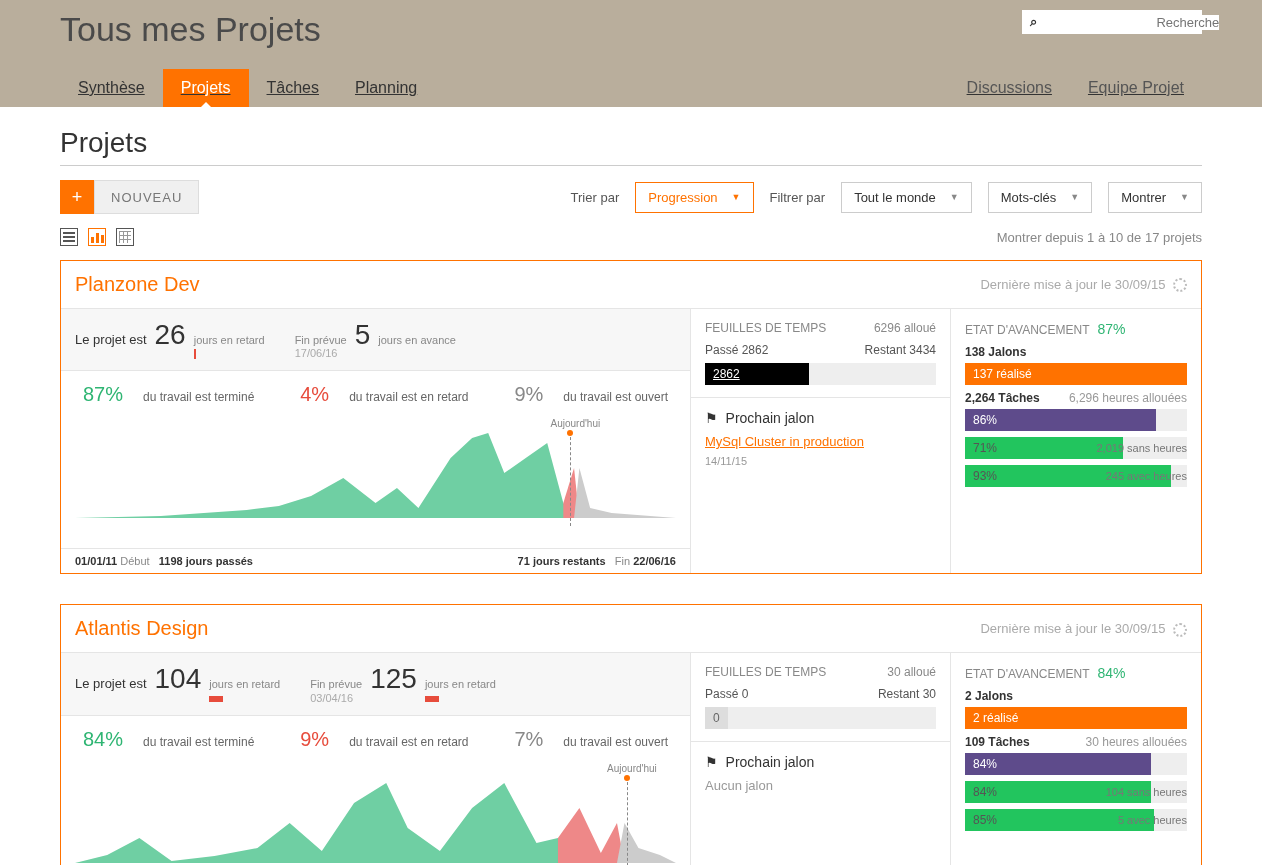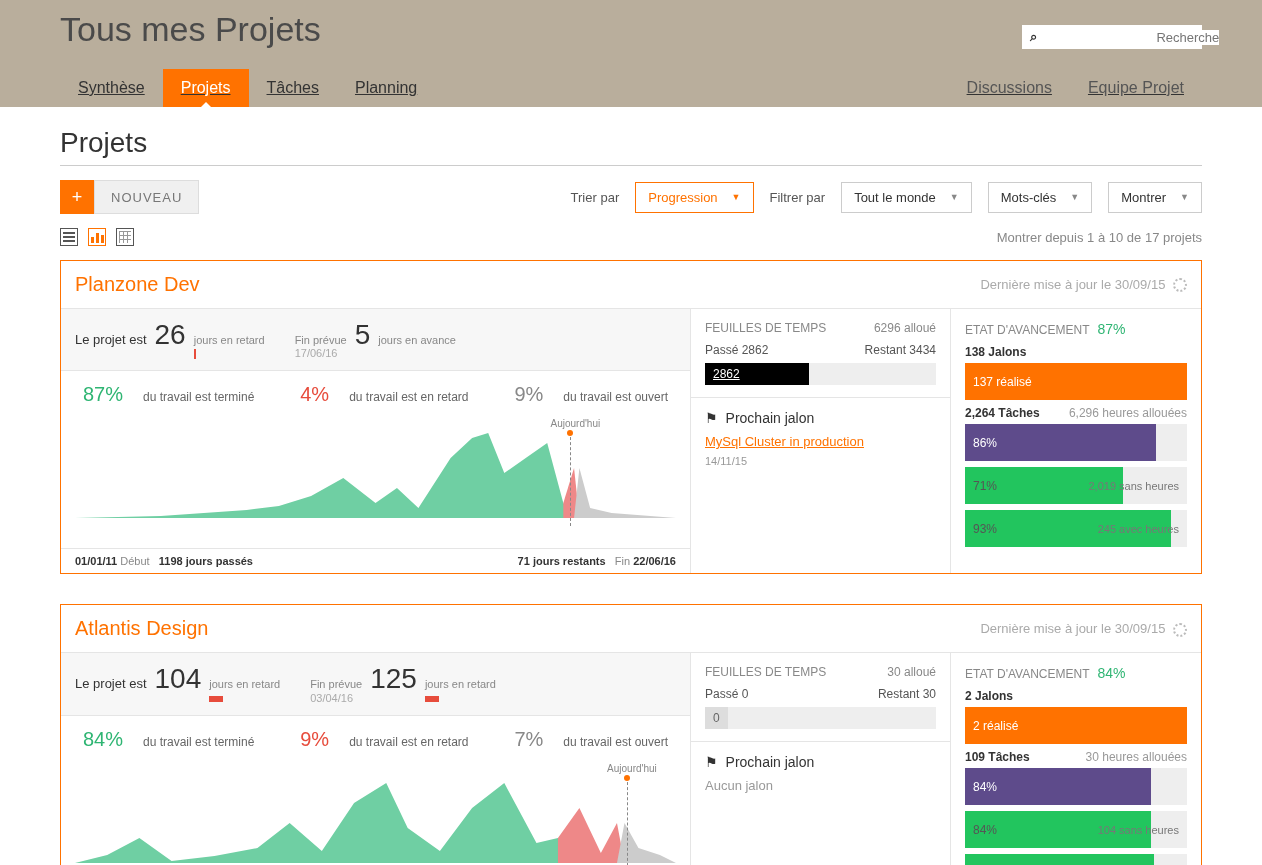--- a/index.html
+++ b/index.html
@@ -1,18 +1,18 @@
 <!DOCTYPE html>
 <html><head>
 <meta charset="utf-8">
 <style>
 * { margin: 0; padding: 0; box-sizing: border-box; }
 body { font-family: "Segoe UI", Arial, sans-serif; background: #fff; color: #333; font-size: 13px; }
 .header { background: #b9ae9c; padding: 10px 60px 0; }
-.title-row { display: flex; justify-content: space-between; align-items: flex-end; padding-bottom: 20px; }
+.title-row { display: flex; justify-content: space-between; align-items: flex-start; padding-bottom: 20px; }
 .page-title { font-size: 34px; font-weight: 300; color: #4a4a4a; }
 .search-box { background: #fff; display: flex; align-items: center; padding: 4px 8px; width: 180px; }
 .search-box input { border: none; outline: none; text-align: right; flex: 1; font-size: 13px; color: #8b5cf6; }
 .search-icon { font-weight: bold; color: #333; margin-right: 6px; }
 .tabs-row { display: flex; justify-content: space-between; align-items: flex-end; text-decoration: underline; }
 .tabs-left, .tabs-right { display: flex; gap: 0; }
 .tab { padding: 10px 18px; font-size: 16px; color: #333; cursor: pointer; position: relative; }
 .tab.active { background: #ff7200; color: #fff; }
 .tab.active::after { content: ''; position: absolute; bottom: -1px; left: 50%; margin-left: -6px; border: 6px solid transparent; border-bottom-color: #fff; }
 .tabs-right .tab { color: #555; }
@@ -79,26 +79,26 @@
 .mile-head { display: flex; align-items: center; gap: 8px; font-size: 14px; margin-bottom: 8px; }
 .flag-icon { font-size: 14px; line-height: 1; }
 .mile-link { color: #ff7200; text-decoration: underline; font-size: 13px; cursor: pointer; }
 .mile-date { color: #999; font-size: 11px; margin-top: 6px; }
 .mile-none { color: #999; font-size: 13px; }
 .right-block { padding: 12px 14px; }
 .right-head { font-size: 12px; color: #888; display: flex; gap: 8px; align-items: baseline; margin-bottom: 8px; }
 .right-head .pct { color: #2fb573; font-weight: 500; font-size: 14px; }
 .stat-line { display: flex; justify-content: space-between; font-size: 12px; margin-bottom: 4px; margin-top: 6px; }
 .stat-line .right-text { color: #999; }
-.pbar-row { height: 37px; background: #eee; position: relative; margin-bottom: 6px; }
+.pbar-row { height: 22px; background: #eee; position: relative; margin-bottom: 6px; }
 .pbar-fill { height: 100%; display: flex; align-items: center; padding: 0 8px; color: #fff; font-size: 12px; justify-content: space-between; }
 .pbar-fill.orange { background: #ff7200; }
 .pbar-fill.purple { background: #5e4b8b; }
 .pbar-fill.lilac { background: #22c55e; color: #555; }
-.pbar-overlay { position: absolute; right: 8px; top: 0; bottom: 0; display: flex; align-items: center; font-size: 11px; color: #777; }
+.pbar-overlay { position: absolute; right: 0; top: 0; bottom: 0; display: flex; align-items: center; font-size: 11px; color: #777; }
 </style>
 </head>
 <body>
 
 <div class="header">
   <div class="title-row">
     <div class="page-title">Tous mes Projets</div>
     <div class="search-box">
       <span class="search-icon">⌕</span>
       <input placeholder="Recherche" style="">

